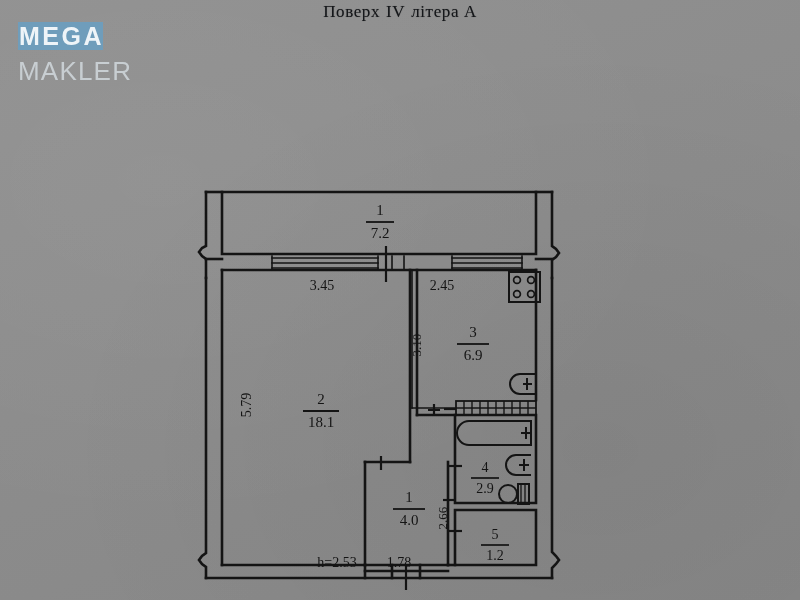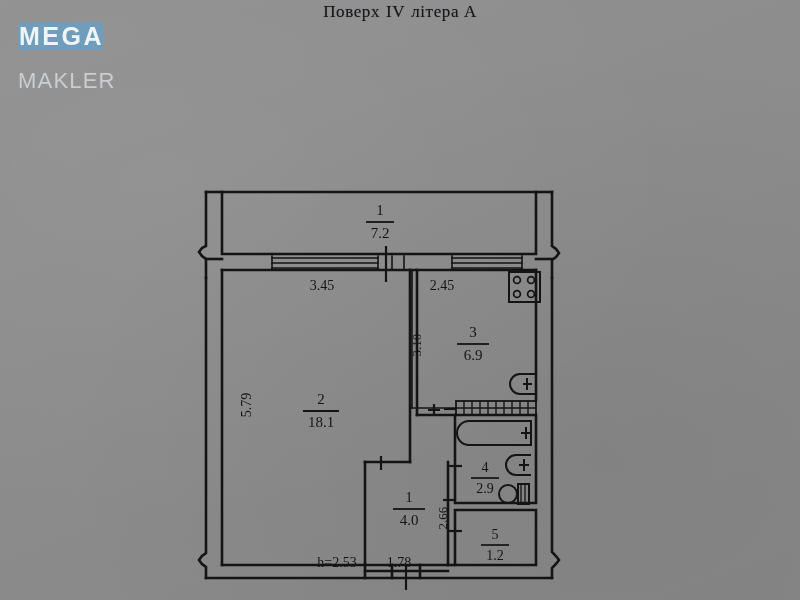--- a/index.html
+++ b/index.html
@@ -34,26 +34,26 @@
   .wm-ltr {
     font-size: 25px;
     font-weight: bold;
     letter-spacing: 0.5px;
     line-height: 28px;
     padding: 0 1px;
     color: #e9eef2;
   }
   .wm-ltr.hl { background: #6f9dbb; color: #eef4f8; }
   #wm-makler {
-    font-size: 22px;
+    font-size: 26px;
     font-weight: normal;
     letter-spacing: 1.2px;
     color: #c8ced2;
     line-height: 26px;
-    margin-top: 18px;
+    margin-top: 8px;
   }
   
   #title {
     position: absolute;
     left: 0; top: 2px;
     width: 800px;
     text-align: center;
     font-size: 17px;
     color: #15171a;
     letter-spacing: 0.6px;

